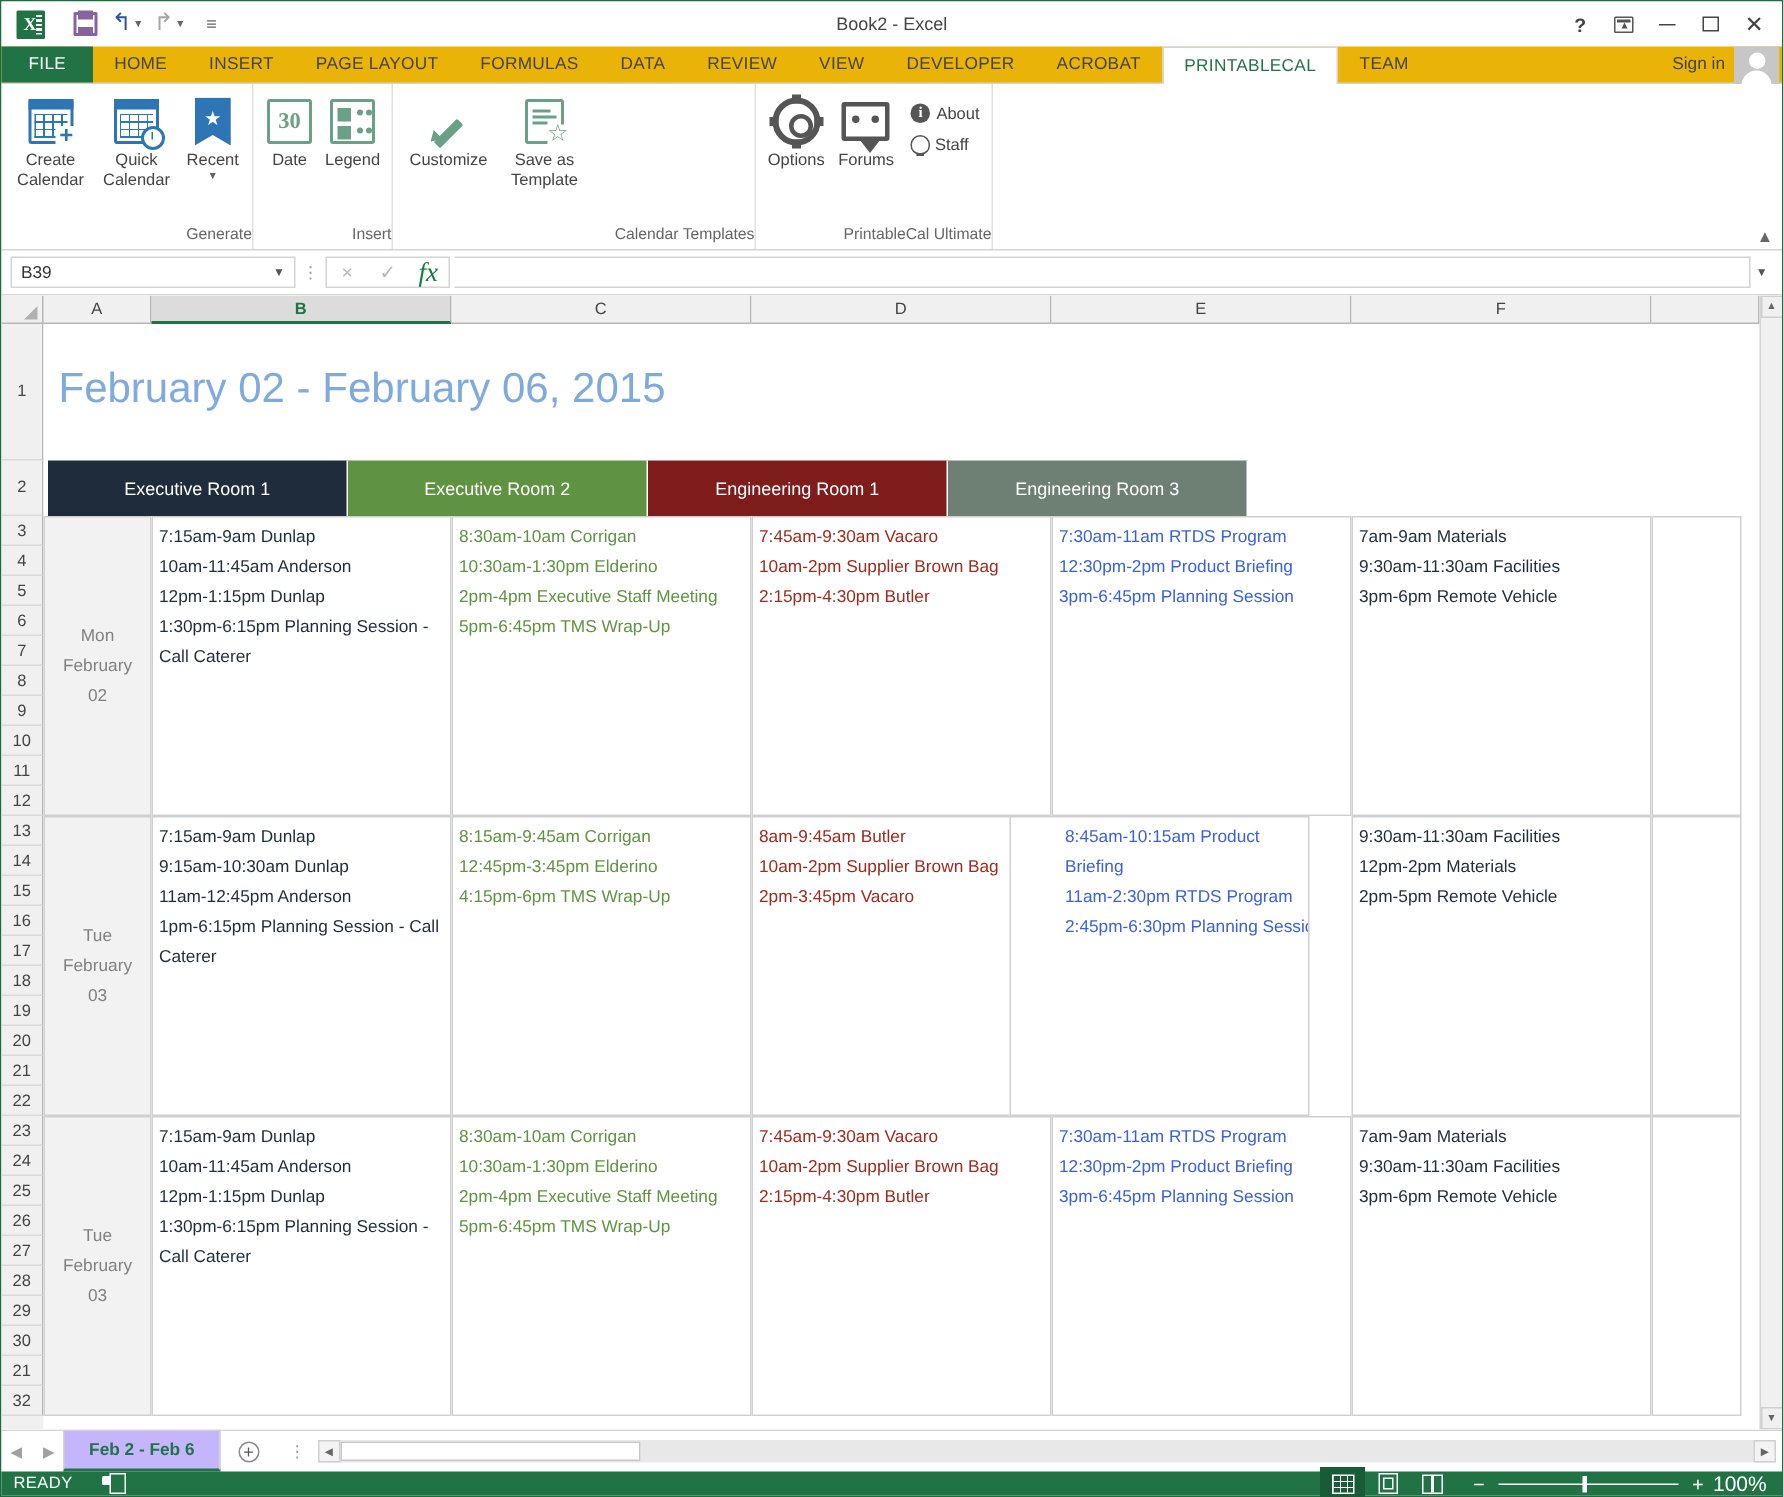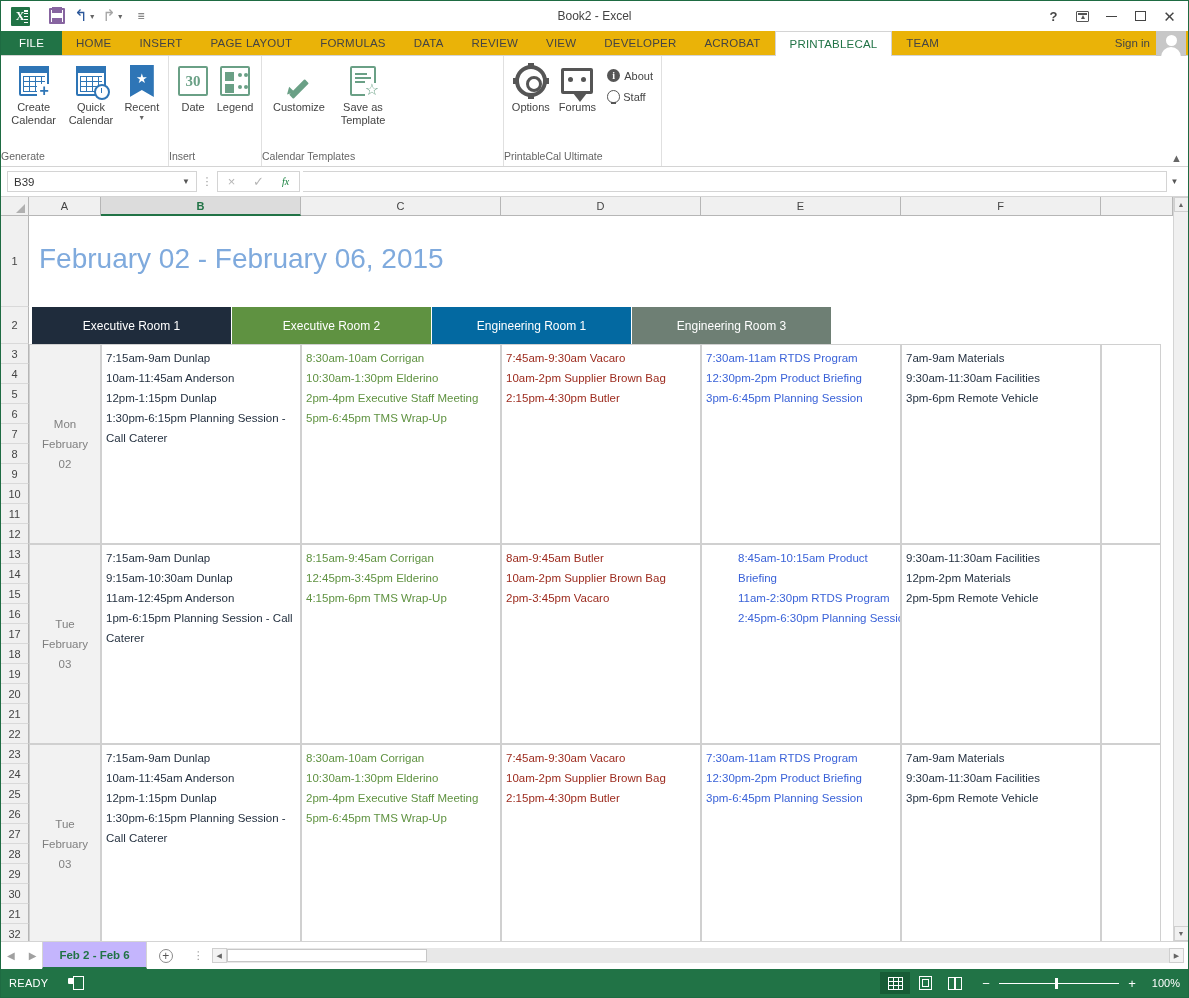--- a/index.html
+++ b/index.html
@@ -114,21 +114,21 @@
     position: relative;
   }
   .rgroup {
     display: flex; flex-direction: column;
     border-right: 1px solid #e0e0e0;
     position: relative;
     padding-top: 4px;
   }
   .rgroup .items { display: flex; flex: 1; align-items: flex-start; padding: 0 4px; }
   .rgroup .gname {
-    text-align: left; font-size: 10.5px; color: #666;
+    text-align: right; font-size: 10.5px; color: #666;
     padding-bottom: 4px; height: 16px;
   }
   .bigbtn {
     width: 62px; display: flex; flex-direction: column; align-items: center;
     padding-top: 3px;
   }
   .bigbtn .ic { height: 36px; display: flex; align-items: center; justify-content: center; }
   .bigbtn .lb {
     font-size: 11px; color: #444; text-align: center; line-height: 13px; margin-top: 2px;
   }
@@ -200,21 +200,21 @@
   }
   .namebox {
     width: 190px; height: 21px; border: 1px solid #d4d4d4; background: #fff;
     display: flex; align-items: center; padding: 0 6px;
     font-size: 11.5px; color: #333;
   }
   .namebox .cv { margin-left: auto; font-size: 8px; color: #555; }
   .fb-dots { width: 20px; text-align: center; color: #999; font-size: 11px; letter-spacing: 0; }
   .fb-btns { display: flex; height: 21px; border: 1px solid #d4d4d4; }
   .fb-btn { width: 27px; display: flex; align-items: center; justify-content: center; font-size: 13px; color: #b5b5b5; }
-  .fb-btn.fx { color: #15803d; font-style: italic; font-family: "Liberation Serif", serif; font-size: 10px; }
+  .fb-btn.fx { color: #15803d; font-style: italic; font-family: "Liberation Serif", serif; font-size: 18px; }
   .fb-input {
     flex: 1; height: 21px; border: 1px solid #d4d4d4; border-left: none; background: #fff;
     margin-left: 3px; display: flex; align-items: center; padding: 0 5px; font-size: 11.5px; color: #333;
   }
   .fb-drop { width: 15px; text-align:center; font-size: 8px; color: #555; }
 
   
   .gridwrap { flex: 1; display: flex; position: relative; overflow: hidden; background: #fff; }
   .gridmain { flex: 1; display: flex; flex-direction: column; overflow: hidden; position: relative; }
   .colhead { display: flex; height: 19px; flex: none; background: #f0f0f0; }
@@ -300,42 +300,42 @@
   }
   .hscroll-area { flex: 1; display: flex; align-items: center; padding-right: 4px; }
   .hdots { color: #999; font-size: 11px; padding: 0 8px; }
   .hbar { flex: 1; height: 15px; background: #e8e8e8; display: flex; align-items: center; }
   .h-arrow { width: 15px; height: 15px; border: 1px solid #cfcfcf; background: #f3f3f3;
     display: flex; align-items: center; justify-content: center; font-size: 7px; color: #666; }
   .hthumb { height: 13px; background: #fff; border: 1px solid #c7c7c7; margin: 0 0; }
 
   
   .statusbar {
-    height: 28px; flex: none; background: #217346; display: flex; align-items: center;
+    height: 16px; flex: none; background: #217346; display: flex; align-items: center;
     color: #fff; font-size: 11px; padding: 0 8px;
   }
   .sb-ready { padding-right: 20px; letter-spacing: .3px; }
   .sb-rec { width: 16px; height: 14px; position: relative; }
   .sb-rec .sq { position: absolute; left: 0; top: 2px; width: 6px; height: 6px; background: #fff; border-radius:1px;}
   .sb-rec .bx { position: absolute; left: 5px; top: 0; right: 0; bottom: 0; border: 1.5px solid #fff; }
   .sb-right { margin-left: auto; display: flex; align-items: center; gap: 0; }
   .vbtn { width: 30px; height: 22px; display: flex; align-items: center; justify-content: center; }
   .vbtn.active { background: #175c36; }
   .v-normal { width: 15px; height: 13px; border: 1.5px solid #fff;
     background: repeating-linear-gradient(to right,transparent 0 4px,#fff 4px 5px),
                 repeating-linear-gradient(to bottom,transparent 0 3px,#fff 3px 4px); }
   .v-layout { width: 13px; height: 14px; border: 1.5px solid #fff; position: relative; }
   .v-layout::after{content:"";position:absolute;left:2px;right:2px;top:2px;bottom:2px;border:1px solid #fff;}
   .v-break { width: 14px; height: 13px; border: 1.5px solid #fff; position: relative; }
   .v-break::after{content:"";position:absolute;left:5px;top:0;bottom:0;width:1.5px;background:#fff;}
   .zoomctl { display: flex; align-items: center; gap: 7px; margin-left: 10px; }
   .zminus, .zplus { font-size: 13px; color: #fff; width: 12px; text-align: center; }
   .ztrack { width: 120px; height: 1px; background: #fff; position: relative; }
   .zthumb { position: absolute; left: 56px; top: -5px; width: 3px; height: 11px; background: #fff; }
-  .zlabel { font-size: 11px; color: #fff; width: 38px; text-align: right; margin-left: 4px; }
+  .zlabel { font-size: 14px; color: #fff; width: 38px; text-align: left; margin-left: 4px; }
 </style>
 </head>
 <body>
 
 <div id="app">
 
   <div class="titlebar">
     <div class="qat">
       <div class="qat-btn">
         <div class="excel-logo">X</div>
@@ -604,21 +604,21 @@
         </div>
 
         <div class="cells">
           <div class="calendar">
 
             <div class="cal-title" style="width:1005px">February 02 - February 06, 2015</div>
 
             <div class="cal-head-row" id="room-headers" style="left:3px;top:91px;height:37px;">
                 <div class="cal-head" style="width: 200px; background: rgb(31, 44, 60);">Executive Room 1</div>
                 <div class="cal-head" style="width: 200px; background: rgb(95, 146, 65);">Executive Room 2</div>
-                <div class="cal-head" style="width: 200px; background: #0369a1;">Engineering Room 1</div>
+                <div class="cal-head" style="width: 200px; background: #7f1d1d;">Engineering Room 1</div>
                 <div class="cal-head" style="width: 200px; background: rgb(110, 127, 116);">Engineering Room 3</div>
               </div>
 
             <div class="cal-grid" id="cal-grid" style="left:0;top:128px;">
                 <div class="daycell" style="left: 0px; top: 0px; width: 72px; height: 200px;">
                   <div>Mon</div>
                   <div>February</div>
                   <div>02</div>
                 </div>
                 <div class="evcell" style="left: 72px; top: 0px; width: 200px; height: 200px; color: rgb(31, 44, 60);">
@@ -663,21 +663,21 @@
                 <div class="evcell" style="left: 272px; top: 200px; width: 200px; height: 200px; color: rgb(95, 146, 65);">
                   <div class="ev">8:15am-9:45am Corrigan</div>
                   <div class="ev">12:45pm-3:45pm Elderino</div>
                   <div class="ev">4:15pm-6pm TMS Wrap-Up</div>
                 </div>
                 <div class="evcell" style="left: 472px; top: 200px; width: 200px; height: 200px; color: rgb(156, 42, 29);">
                   <div class="ev">8am-9:45am Butler</div>
                   <div class="ev">10am-2pm Supplier Brown Bag</div>
                   <div class="ev">2pm-3:45pm Vacaro</div>
                 </div>
-                <div class="evcell" style="left: 672px; top: 200px; width: 200px; height: 200px; color: rgb(58, 98, 216); padding-left: 36px;">
+                <div class="evcell" style="left: 644px; top: 200px; width: 200px; height: 200px; color: rgb(58, 98, 216); padding-left: 36px;">
                   <div class="ev wrap">8:45am-10:15am Product Briefing</div>
                   <div class="ev">11am-2:30pm RTDS Program</div>
                   <div class="ev">2:45pm-6:30pm Planning Session</div>
                 </div>
                 <div class="evcell" style="left: 872px; top: 200px; width: 200px; height: 200px; color: rgb(31, 44, 60);">
                   <div class="ev">9:30am-11:30am Facilities</div>
                   <div class="ev">12pm-2pm Materials</div>
                   <div class="ev">2pm-5pm Remote Vehicle</div>
                 </div>
                 <div class="blankcell" style="left: 1072px; top: 200px; width: 60px; height: 200px;"></div>

